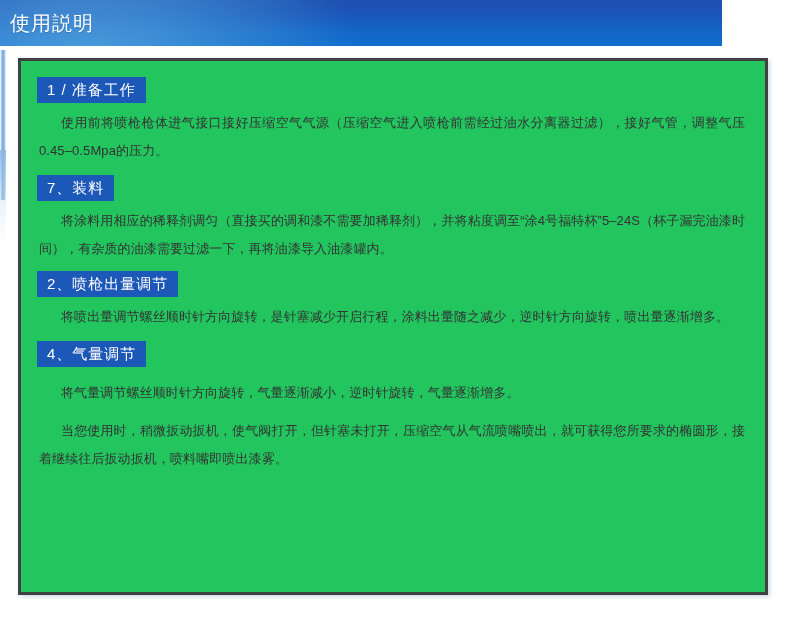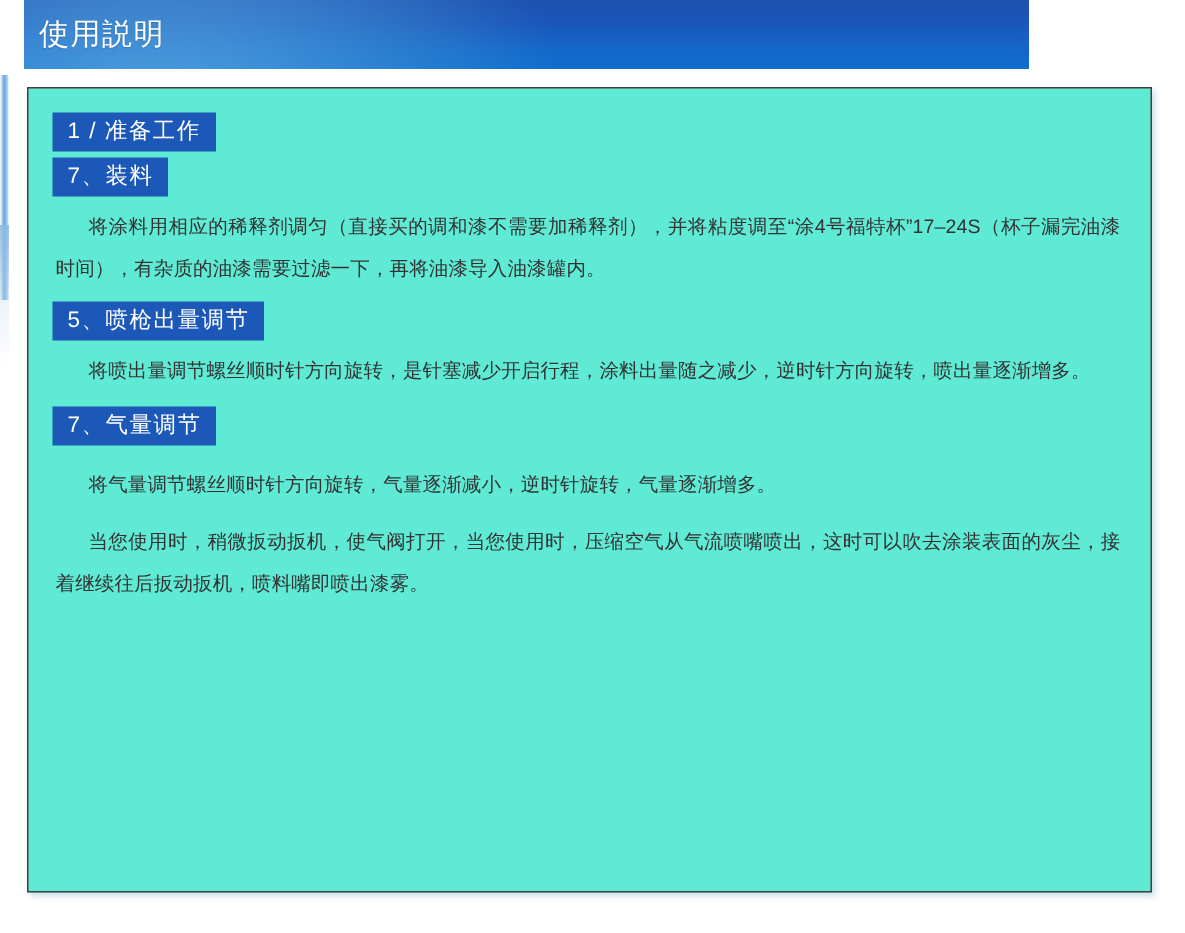--- a/index.html
+++ b/index.html
@@ -11,23 +11,23 @@
     height: 622px;
     background: #ffffff;
     font-family: "Liberation Sans", "DejaVu Sans", sans-serif;
     overflow: hidden;
     position: relative;
   }
 
   
   .header {
     position: absolute;
-    left: 16px;
+    left: 0;
     top: 0;
-    width: 670px;
+    width: 722px;
     height: 46px;
     background: linear-gradient(to bottom, #1e50b0 0%, #1a57bb 35%, #1466c8 70%, #0f6ecd 100%);
     overflow: hidden;
     text-decoration: underline;
   }
   .header-sheen {
     position: absolute;
     left: -60px;
     top: -120px;
     width: 420px;
@@ -66,22 +66,22 @@
     background: linear-gradient(to bottom, rgba(140,185,225,0.85) 0%, rgba(200,222,242,0.35) 55%, rgba(255,255,255,0) 100%);
   }
 
   
   .card {
     position: absolute;
     left: 18px;
     top: 58px;
     width: 750px;
     height: 537px;
-    background: #5eead4;
-    border: 1px solid #404040;
+    background: #22c55e;
+    border: 3px solid #404040;
     box-sizing: border-box;
     box-shadow: 2px 2px 4px rgba(120,150,185,0.35);
   }
   .card-inner {
     padding: 14px 16px 10px 16px;
   }
 
   
   .section {
     margin-bottom: 4px;
@@ -124,36 +124,37 @@
 </div>
 
 <div class="left-sliver"></div>
 <div class="left-sliver-fade"></div>
 
 <div class="card">
   <div class="card-inner">
 
     <div class="section s1">
       <span class="sec-badge">1 / 准备工作</span>
+      <p class="sec-body">使用前将喷枪枪体进气接口接好压缩空气气源（压缩空气进入喷枪前需经过油水分离器过滤），接好气管，调整气压0.45–0.5Mpa的压力。</p>
     </div>
 
     <div class="section s2">
       <span class="sec-badge">7、装料</span>
-      <p class="sec-body">将涂料用相应的稀释剂调匀（直接买的调和漆不需要加稀释剂），并将粘度调至“涂4号福特杯”17–24S（杯子漏完油漆时间），有杂质的油漆需要过滤一下，再将油漆导入油漆罐内。</p>
+      <p class="sec-body">将涂料用相应的稀释剂调匀（直接买的调和漆不需要加稀释剂），并将粘度调至“涂4号福特杯”5–24S（杯子漏完油漆时间），有杂质的油漆需要过滤一下，再将油漆导入油漆罐内。</p>
     </div>
 
 
     <div class="section s4">
-      <span class="sec-badge">5、喷枪出量调节</span>
+      <span class="sec-badge">2、喷枪出量调节</span>
       <p class="sec-body">将喷出量调节螺丝顺时针方向旋转，是针塞减少开启行程，涂料出量随之减少，逆时针方向旋转，喷出量逐渐增多。</p>
     </div>
 
     <div class="section s5">
-      <span class="sec-badge">7、气量调节</span>
+      <span class="sec-badge">4、气量调节</span>
       <p class="sec-body">将气量调节螺丝顺时针方向旋转，气量逐渐减小，逆时针旋转，气量逐渐增多。</p>
     </div>
 
     <div class="section s6">
-      <p class="sec-body">当您使用时，稍微扳动扳机，使气阀打开，当您使用时，压缩空气从气流喷嘴喷出，这时可以吹去涂装表面的灰尘，接着继续往后扳动扳机，喷料嘴即喷出漆雾。</p>
+      <p class="sec-body">当您使用时，稍微扳动扳机，使气阀打开，但针塞未打开，压缩空气从气流喷嘴喷出，就可获得您所要求的椭圆形，接着继续往后扳动扳机，喷料嘴即喷出漆雾。</p>
     </div>
 
   </div>
 </div>
 
 </body></html>

